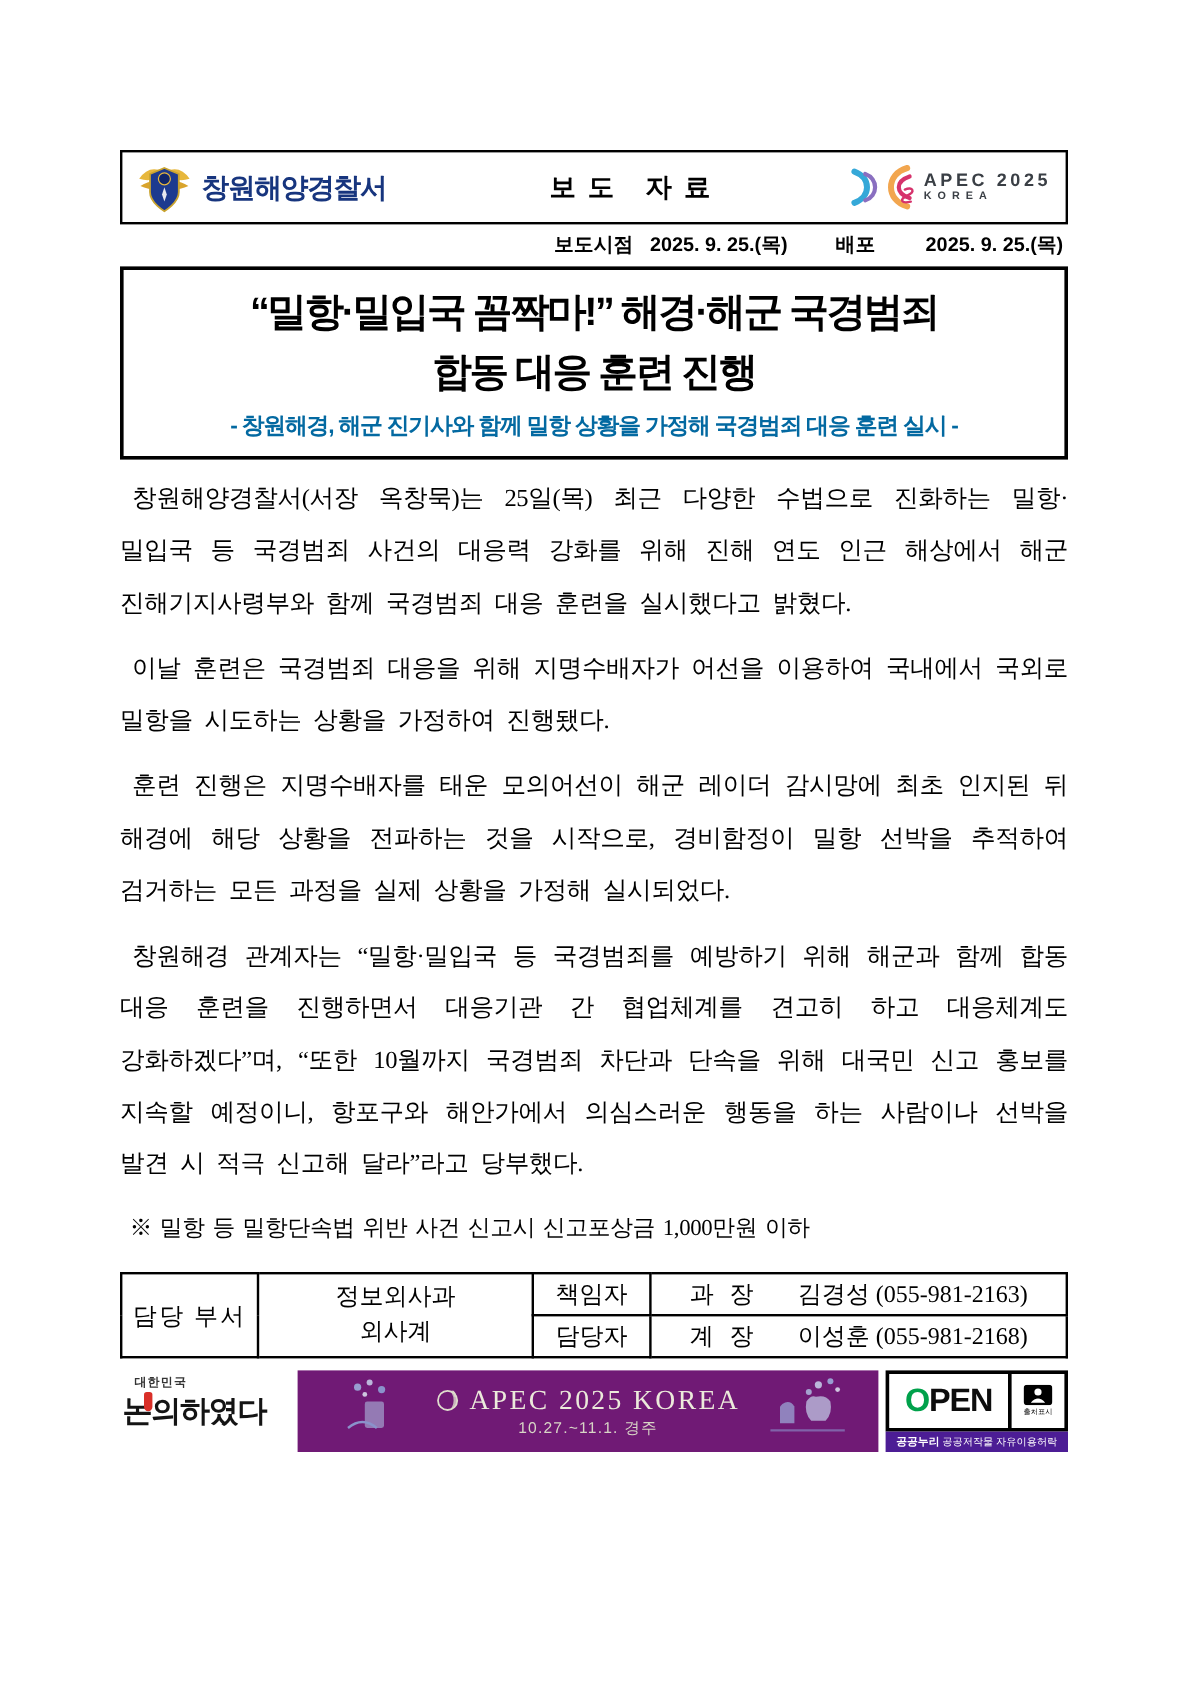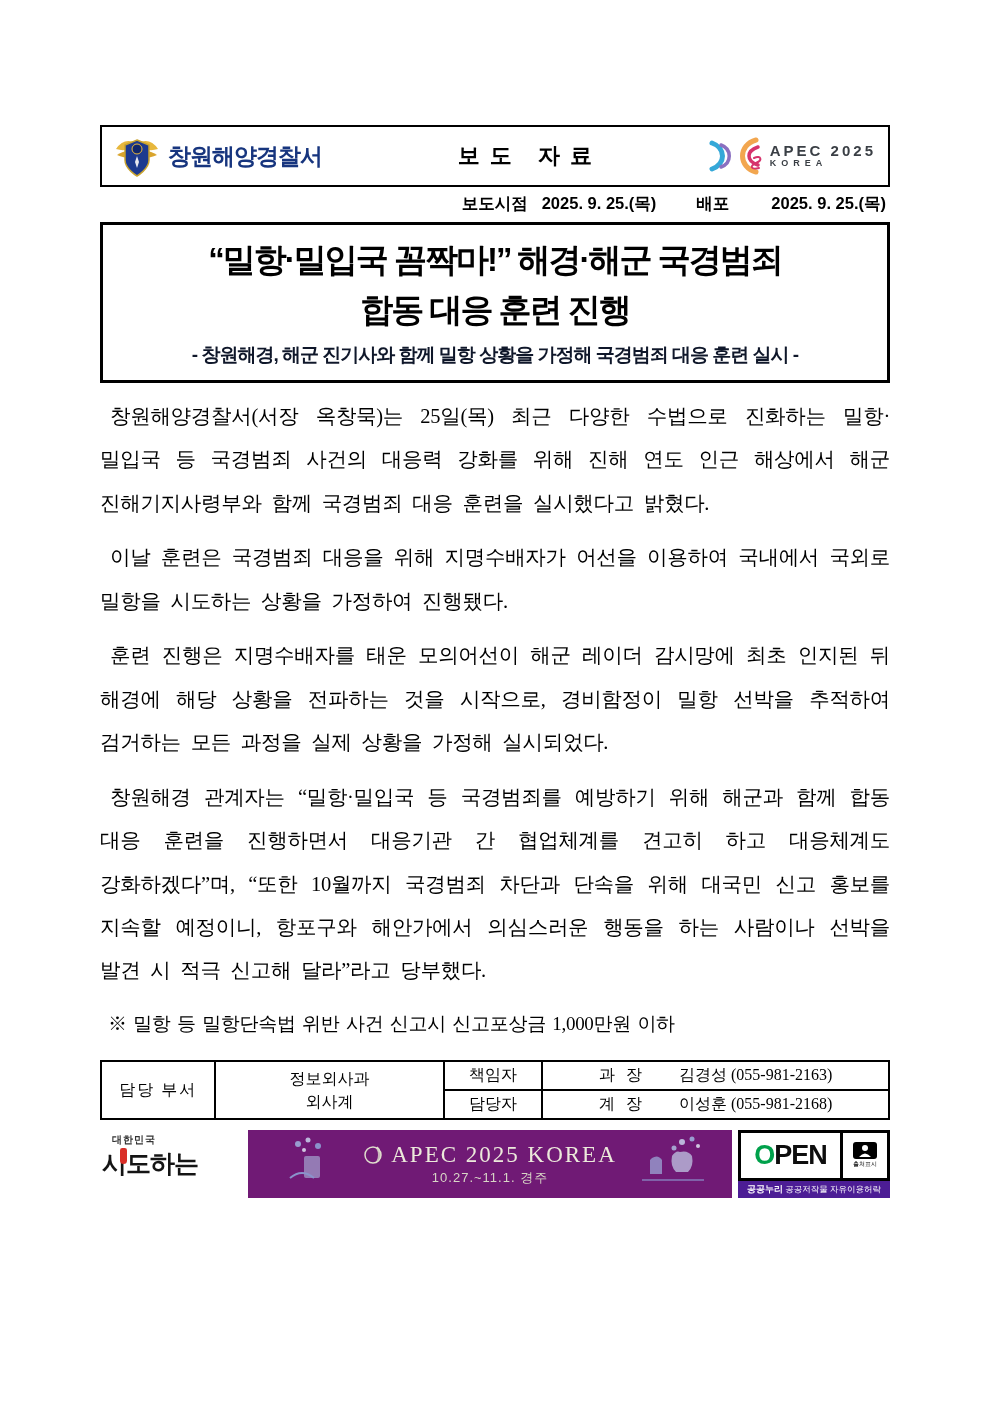--- a/index.html
+++ b/index.html
@@ -29,37 +29,37 @@
   }
   .meta .gap-wide{margin-left:26px;}
   .meta .gap-date{margin-left:28px;}
 
   
   .title-box{
     margin-top:7px;border:3px solid #000;padding:10px 6px 12px;
     text-align:center;box-sizing:border-box;
   }
   .headline{font-size:33px;font-weight:bold;letter-spacing:-2px;line-height:1.5;}
-  .subheadline{font-size:19px;font-weight:600;letter-spacing:-1px;margin-top:8px;color:#0f172a;}
+  .subheadline{font-size:19px;font-weight:600;letter-spacing:-1px;margin-top:8px;color:#0369a1;}
 
   
   .article{
     margin-top:12px;font-family:"Liberation Serif","DejaVu Serif",serif;
     font-size:20.5px;
   }
   .article p{
     margin:0 0 11px;line-height:2.12;text-align:justify;word-break:keep-all;
     word-spacing:5px;text-indent:10px;letter-spacing:-0.3px;
   }
   .article p.note{font-size:19px;margin:4px 0 16px;text-indent:8px;word-spacing:2px;}
 
   
   table.contact{
     width:100%;border-collapse:collapse;border:2px solid #000;
-    font-size:16px;font-family:"Liberation Serif","DejaVu Serif",serif;
+    font-size:20px;font-family:"Liberation Serif","DejaVu Serif",serif;
   }
   table.contact td{
     border:2px solid #000;text-align:center;padding:3px 6px;height:25px;
     box-sizing:border-box;
   }
   td.dept-label{width:14.5%;letter-spacing:2px;}
   td.dept-name{width:29%;line-height:1.45;}
   td.role{width:12.5%;}
   td.person{width:44%;}
   .person-inner{display:flex;justify-content:center;align-items:center;gap:36px;}
@@ -183,21 +183,21 @@
           <span>이성훈 (055-981-2168)</span>
         </div>
       </td>
     </tr>
   </tbody>
     </table>
 
   <div class="footer">
     <div class="brief-logo">
       <div class="brief-top">대한민국</div>
-      <div class="brief-main">시도하는</div>
+      <div class="brief-main">논의하였다</div>
       <span class="red-mark"></span>
     </div>
 
     <div class="apec-banner">
       <svg class="deco deco-left" width="60" height="50" viewBox="0 0 60 50">
         <circle cx="14" cy="10" r="3" fill="#9fb4e0"></circle>
           <circle cx="24" cy="6" r="2.5" fill="#c8d2ec"></circle>
         <circle cx="34" cy="12" r="3" fill="#8fa8da"></circle>
           <circle cx="20" cy="16" r="2" fill="#e0e4f2"></circle>
         <rect x="20" y="22" width="16" height="22" rx="2" fill="#aebadf" opacity=".7"></rect>

